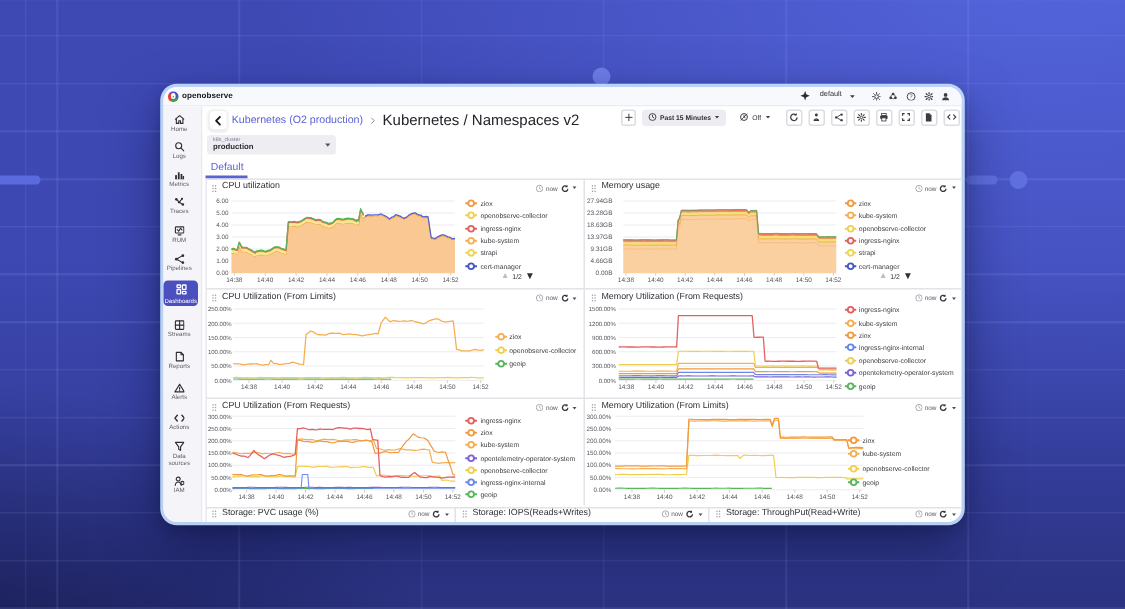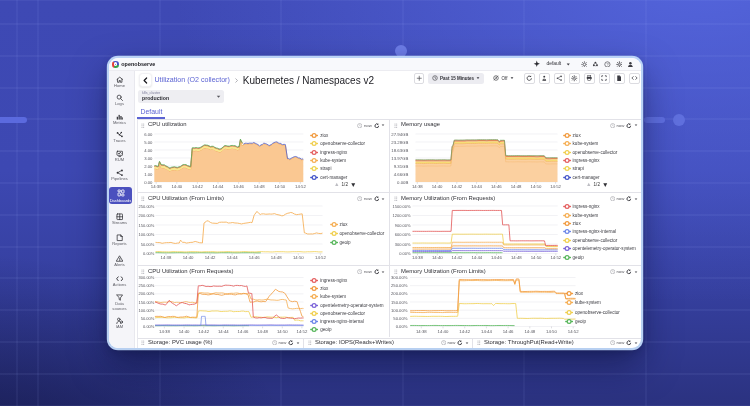--- a/index.html
+++ b/index.html
@@ -180,21 +180,21 @@
       <circle cx="9" cy="8" r="1.7" stroke="#2e2e33" stroke-width="1.2" fill="none" stroke-linecap="round" stroke-linejoin="round"></circle>
     </svg>
     <div style="font-size:4.1px;color:#5c5c64;line-height:1.15;margin-top:0.8px;">IAM</div>
   </div>
 <div style="position:absolute;left:138.5px;top:73.5px;height:13px;display:flex;align-items:center;">
     <div style="width:13.5px;height:13.5px;border:0.6px solid #f1f1f4;border-radius:3.5px;background:#fff;display:flex;align-items:center;justify-content:center;box-shadow:0 0.8px 2px rgba(0,0,0,0.10);">
       <svg width="7" height="7" viewBox="0 0 10 10">
         <path d="M6.6 1.4L3 5l3.6 3.6" stroke="#17171d" stroke-width="1.7" fill="none" stroke-linecap="round" stroke-linejoin="round"></path>
       </svg>
     </div>
-    <span style="font-size:7.1px;color:#5b63d3;margin-left:2.5px;">Utilization (O2 collector)</span>
+    <span style="font-size:7.1px;color:#5b63d3;margin-left:2.5px;">Kubernetes (O2 production)</span>
     <svg width="5" height="5" viewBox="0 0 10 10" style="margin:0 4px;">
       <path d="M3.5 1.5L7 5 3.5 8.5" stroke="#8a8a92" stroke-width="1.3" fill="none" stroke-linecap="round"></path>
     </svg>
     <span style="font-size:10px;color:#232329;font-weight:500;">Kubernetes / Namespaces v2</span>
   </div>
 <div style="position:absolute;left:413.6px;top:73px;height:10.5px;display:flex;align-items:center;">
     <div style="flex:none;width:10.8px;height:10.5px;border:0.6px solid #dcdce1;border-radius:2px;display:flex;align-items:center;justify-content:center;background:#fff;">
       <svg width="6.5" height="6.5" viewBox="0 0 12 12">
         <path d="M6 1.5v9M1.5 6h9" stroke="#3a3a40" stroke-width="1.2"></path>
       </svg>

